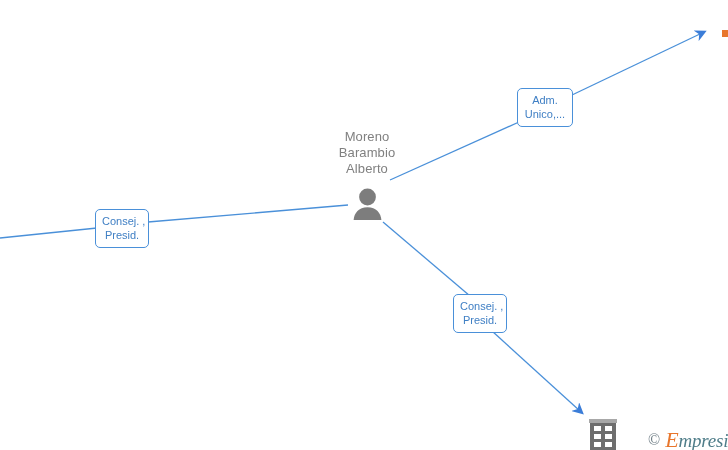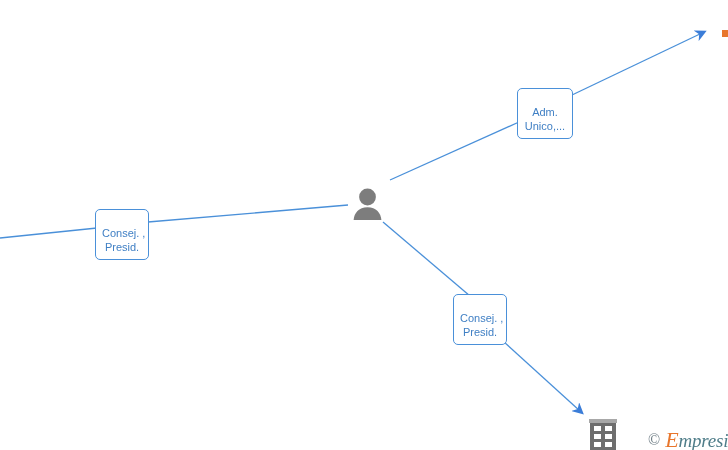--- a/index.html
+++ b/index.html
@@ -34,21 +34,21 @@
   .edge-label {
     position: absolute;
     box-sizing: border-box;
     border: 1px solid #4a90d9;
     border-radius: 5px;
     background: #ffffff;
     color: #3f7fc4;
     font-size: 11px;
     line-height: 14px;
     text-align: center;
-    padding: 16px 6px 5px 6px;
+    padding: 4px 6px 5px 6px;
     white-space: pre;
   }
   .person-icon {
     position: absolute;
   }
   .company-icon {
     position: absolute;
   }
   .watermark {
     position: absolute;
@@ -100,20 +100,23 @@
 
     <line x1="0" y1="238" x2="97" y2="228" stroke="#4a90d9" stroke-width="1.3"></line>
 
     <line x1="148" y1="222" x2="348" y2="205" stroke="#4a90d9" stroke-width="1.3"></line>
 
     <line x1="383" y1="222" x2="470" y2="296" stroke="#4a90d9" stroke-width="1.3"></line>
 
     <line x1="492" y1="331" x2="580" y2="411" stroke="#4a90d9" stroke-width="1.3" marker-end="url(#arrow-dr)"></line>
   </svg>
 
+  <div class="node-label" style="left:322px; top:129px; width:90px;">Moreno
+Barambio
+Alberto</div>
 
   <div class="person-icon" style="left:351px; top:188px;">
     <svg width="33" height="32" viewBox="0 0 33 32" xmlns="http://www.w3.org/2000/svg">
       <circle cx="16.5" cy="9" r="8.4" fill="#7d7d7d"></circle>
       <path d="M16.5 19.2 C7.6 19.2 3.2 25.0 2.6 32 L30.4 32 C29.8 25.0 25.4 19.2 16.5 19.2 z" fill="#7d7d7d"></path>
     </svg>
   </div>
 
   <div class="edge-label" style="left:517px; top:88px; width:56px;">Adm.
 Unico,...</div>

